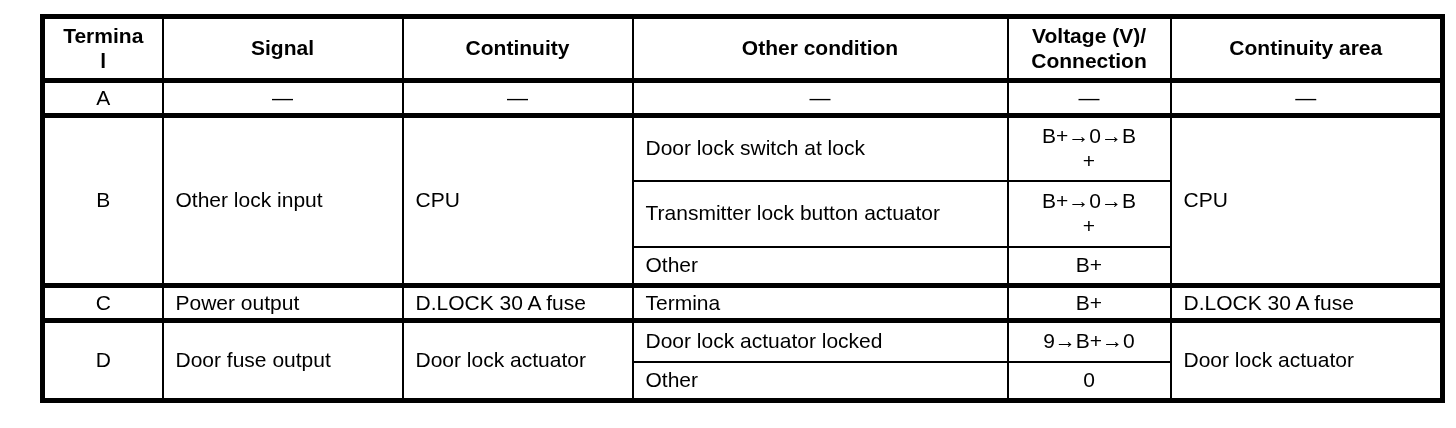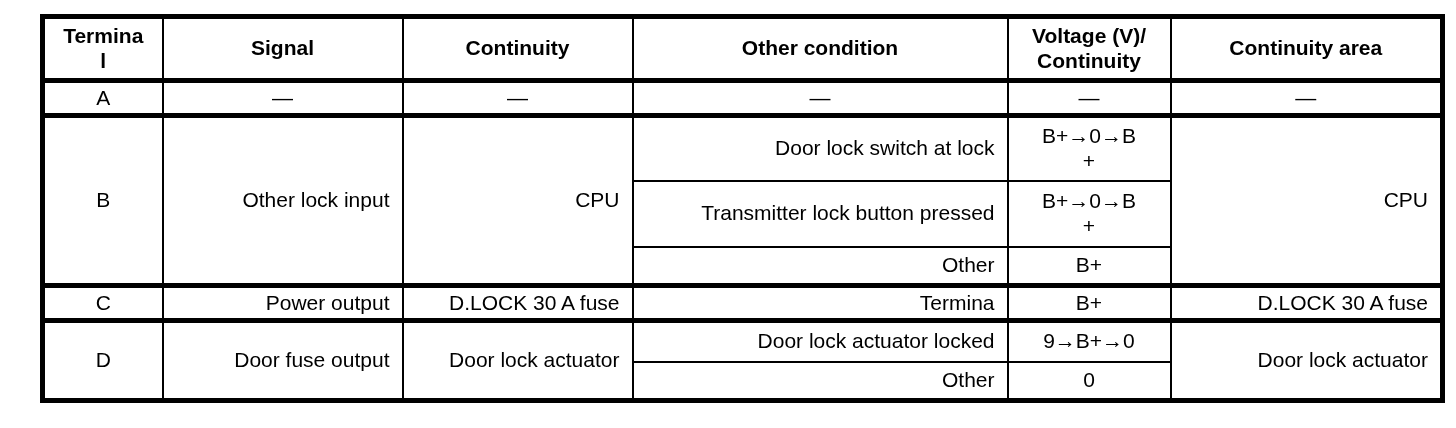--- a/index.html
+++ b/index.html
@@ -35,21 +35,21 @@
     padding: 2px 12px;
     white-space: pre-line;
     overflow: hidden;
   }
   th {
     font-weight: bold;
     text-align: center;
     padding: 2px 4px;
   }
   .c { text-align: center; padding-left: 4px; padding-right: 4px; }
-  .l { text-align: right; }
+  .l { text-align: left; }
   
   .bb-thick { border-bottom: 5px solid #000; }
   
   tr.h-header { height: 64px; }
   tr.h-a  { height: 35px; }
   tr.h-b1 { height: 65px; }
   tr.h-b2 { height: 66px; }
   tr.h-b3 { height: 39px; }
   tr.h-c  { height: 35px; }
   tr.h-d1 { height: 41px; }
@@ -70,21 +70,21 @@
     </colgroup>
 
     <tbody>
         <tr class="h-header">
       <th class="bb-thick">Termina
 l</th>
       <th class="bb-thick">Signal</th>
       <th class="bb-thick">Continuity</th>
       <th class="bb-thick">Other condition</th>
       <th class="bb-thick">Voltage (V)/
-Continuity</th>
+Connection</th>
       <th class="bb-thick">Continuity area</th>
     </tr>
 
     <tr class="h-a">
       <td class="c bb-thick">A</td>
       <td class="c bb-thick">—</td>
       <td class="c bb-thick">—</td>
       <td class="c bb-thick">—</td>
       <td class="c bb-thick">—</td>
       <td class="c bb-thick">—</td>
@@ -93,21 +93,21 @@
     <tr class="h-b1">
       <td class="c bb-thick" rowspan="3">B</td>
       <td class="l bb-thick" rowspan="3">Other lock input</td>
       <td class="l bb-thick" rowspan="3">CPU</td>
       <td class="l">Door lock switch at lock</td>
       <td class="c">B+→0→B
 +</td>
       <td class="l bb-thick" rowspan="3">CPU</td>
     </tr>
     <tr class="h-b2">
-      <td class="l">Transmitter lock button pressed</td>
+      <td class="l">Transmitter lock button actuator</td>
       <td class="c">B+→0→B
 +</td>
     </tr>
     <tr class="h-b3">
       <td class="l bb-thick">Other</td>
       <td class="c bb-thick">B+</td>
     </tr>
 
     <tr class="h-c">
       <td class="c bb-thick">C</td>

